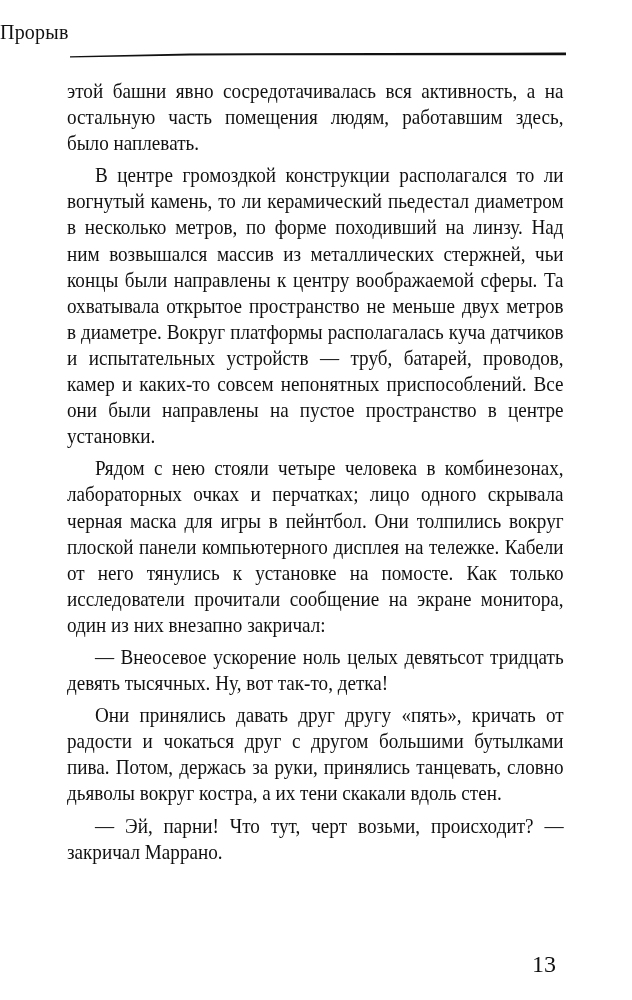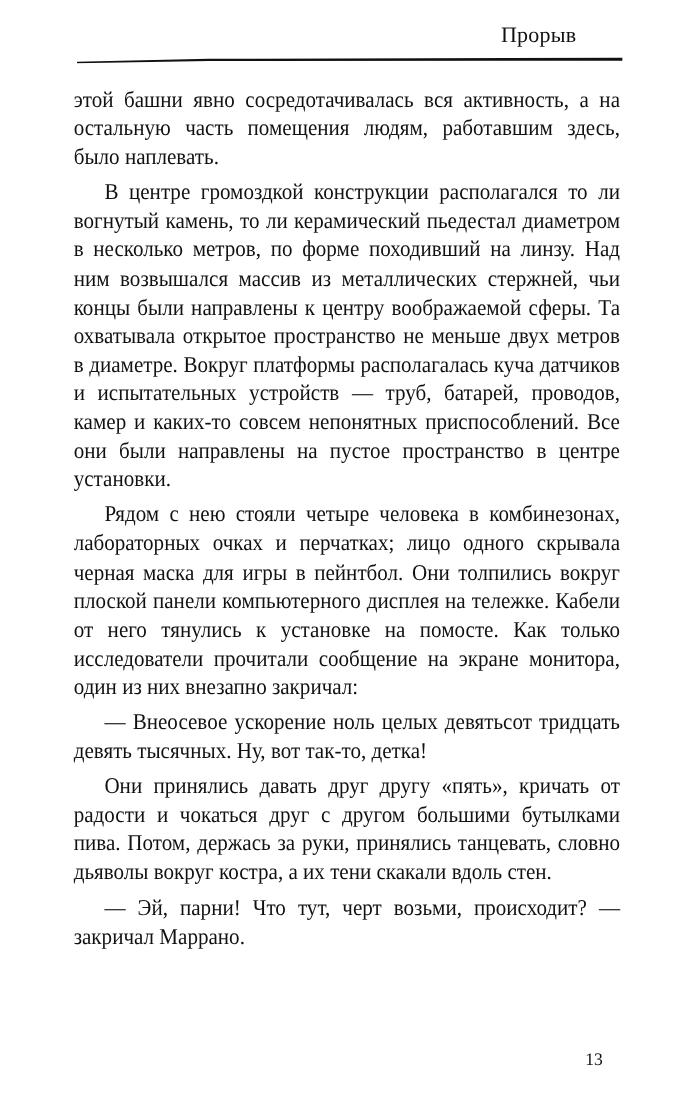--- a/index.html
+++ b/index.html
@@ -13,21 +13,21 @@
       position: relative;
       overflow: hidden;
       color: #111111;
       font-family: "Liberation Serif", "DejaVu Serif", serif;
     }
     .running-head {
       position: absolute;
       left: 0;
       top: 20px;
       width: 524px;
-      text-align: right;
+      text-align: left;
       font-size: 20px;
       line-height: 24px;
       letter-spacing: 0.2px;
     }
     .head-rule {
       position: absolute;
       left: 70px;
       top: 50px;
       width: 496px;
       height: 8px;
@@ -53,21 +53,21 @@
     .para.indent {
       text-indent: 30px;
     }
     .para.gap {
       margin-top: 6px;
     }
     .page-number {
       position: absolute;
       left: 532px;
       top: 952px;
-      font-size: 16px;
+      font-size: 24px;
       line-height: 24px;
     }
   </style>
 </head>
 <body>
 
 <div class="running-head">Прорыв</div>
 
 <svg class="head-rule" viewBox="0 0 496 8" preserveAspectRatio="none">
   <path d="M0 6.2 L120 3.4 L496 2.6 L496 5.2 L120 5.4 L0 7.6 Z" fill="#111111"></path>

